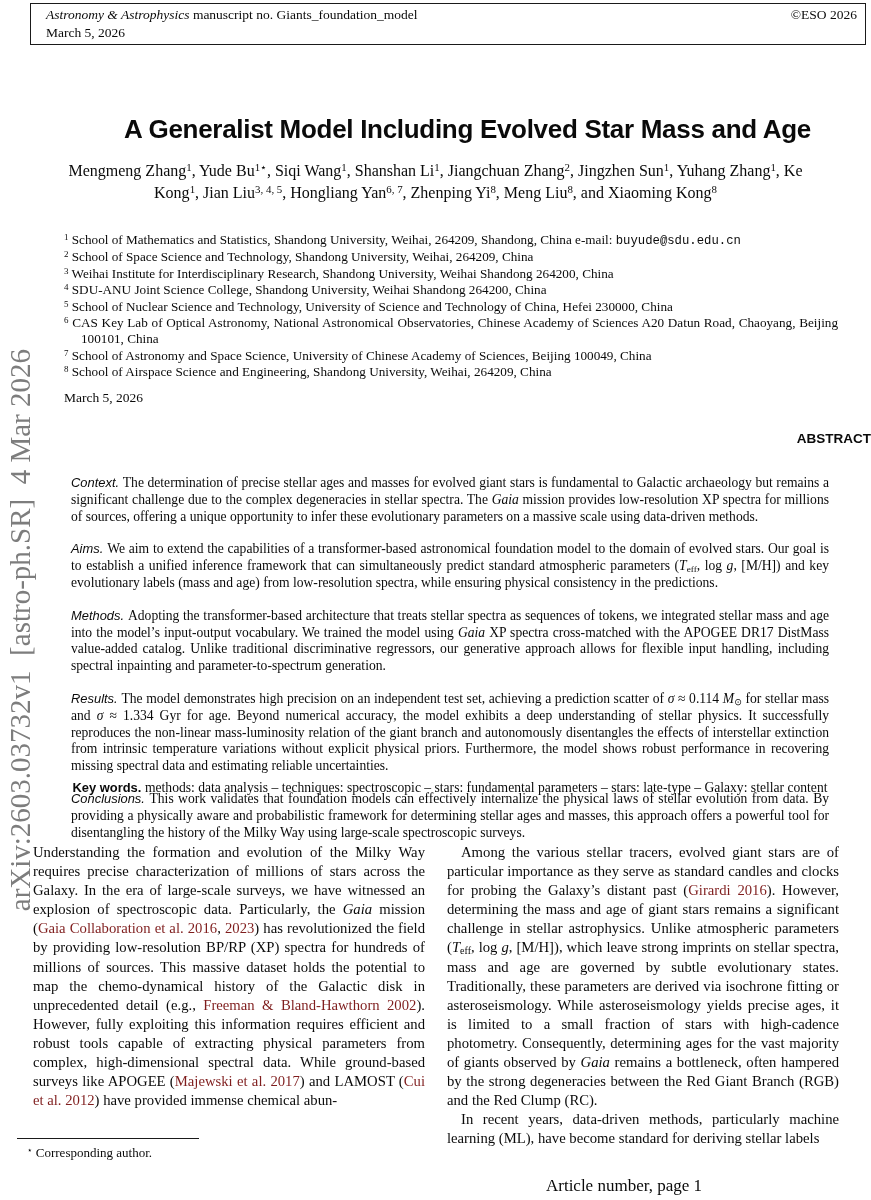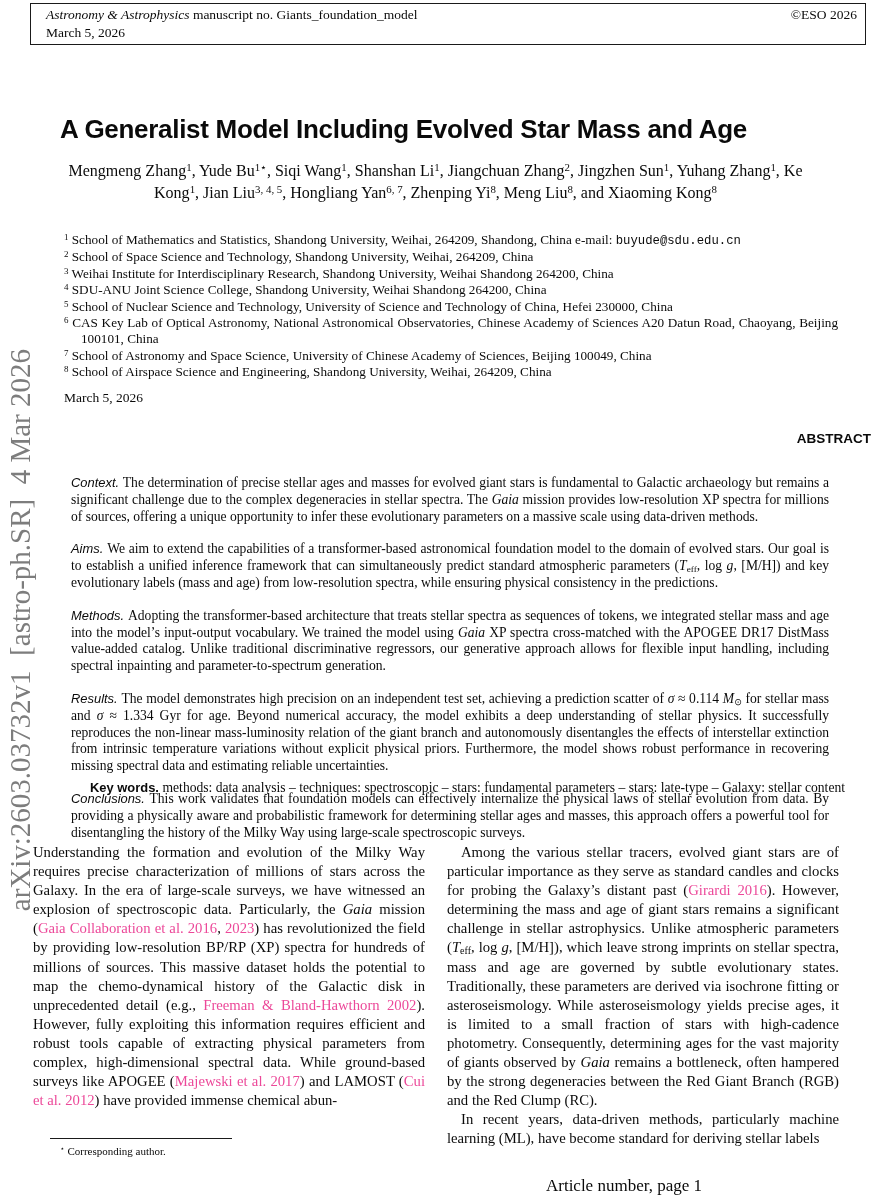--- a/index.html
+++ b/index.html
@@ -21,21 +21,21 @@
   .watermark{
     position:absolute; left:0px; top:280px; height:700px; width:40px;
     display:flex; align-items:center; justify-content:center;
   }
   .watermark span{
     writing-mode:vertical-rl; transform:rotate(180deg);
     font-size:29px; color:#7d7d7d; white-space:pre;
     font-family:"Liberation Serif", serif;
   }
   .main-title{
-    position:absolute; top:114px; left:60px; width:751px; text-align:left;
+    position:absolute; top:114px; left:60px; width:751px; text-align:right;
     font-family:"Liberation Sans", sans-serif; font-weight:bold;
     font-size:26px; letter-spacing:-0.3px;
   }
   .authors{
     position:absolute; top:160px; left:40px; width:791px; text-align:center;
     font-size:16px; line-height:22px;
   }
   .affils{
     position:absolute; top:232px; left:64px; width:774px;
     font-size:13.2px; line-height:16.4px; text-align:justify;
@@ -46,47 +46,47 @@
     position:absolute; top:431px; left:0; width:871px; text-align:right;
     font-family:"Liberation Sans", sans-serif; font-weight:bold; font-size:13.5px;
   }
   .abstract-body{
     position:absolute; top:459px; left:55px; width:790px;
     font-size:13.6px; line-height:16.8px; text-align:justify;
   }
   .abstract-body p{margin:16px;}
   .keywords{
     position:absolute; top:779px; left:55px; width:790px;
-    font-size:13.6px; line-height:17px; text-align:right;
+    font-size:13.6px; line-height:17px; text-align:center;
   }
   .columns{
     position:absolute; top:843px; left:33px; width:806px;
     display:flex; gap:22px;
   }
   .col{width:392px; font-size:14.7px; line-height:19.1px; text-align:justify;}
   .col p{margin:0;}
   .col p.indent{text-indent:14px;}
   .section-heading{
     font-family:"Liberation Sans", sans-serif; font-weight:bold;
     font-size:17.5px; margin:2px 0 14px 0; text-align:left;
   }
   .footnote{
-    position:absolute; left:50px; top:1138px; width:392px; font-size:11px;
+    position:absolute; left:17px; top:1138px; width:392px; font-size:13px;
   }
   .footnote-rule{width:182px; border-top:1px solid #1a1a1a; margin-bottom:6px;}
   .footnote-text{padding-left:10px;}
   .page-footer{
     position:absolute; top:1176px; left:428px; width:392px; text-align:center;
     font-size:17px;
   }
   
   .s-i{font-style:italic;}
   .s-sup{font-size:68%; vertical-align:0.5em; line-height:0;}
   .s-sub{font-size:68%; vertical-align:-0.2em; line-height:0;}
-  .s-l{color:#ec4899;}
+  .s-l{color:#7f1d1d;}
   .s-tt{font-family:"Liberation Mono","DejaVu Sans Mono",monospace; font-size:93%;}
   .s-lead{font-family:"Liberation Sans",sans-serif; font-style:italic; font-size:95%;}
   .s-kw{font-family:"Liberation Sans",sans-serif; font-weight:bold; font-size:95%;}
 </style>
 </head>
 <body>
 
 <div class="page">
 
   <div class="header-box">

